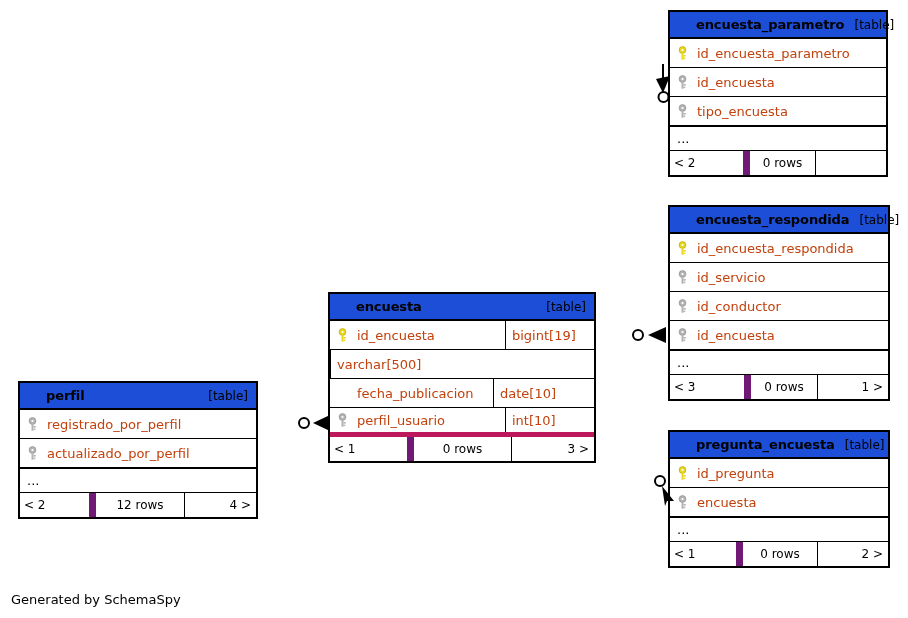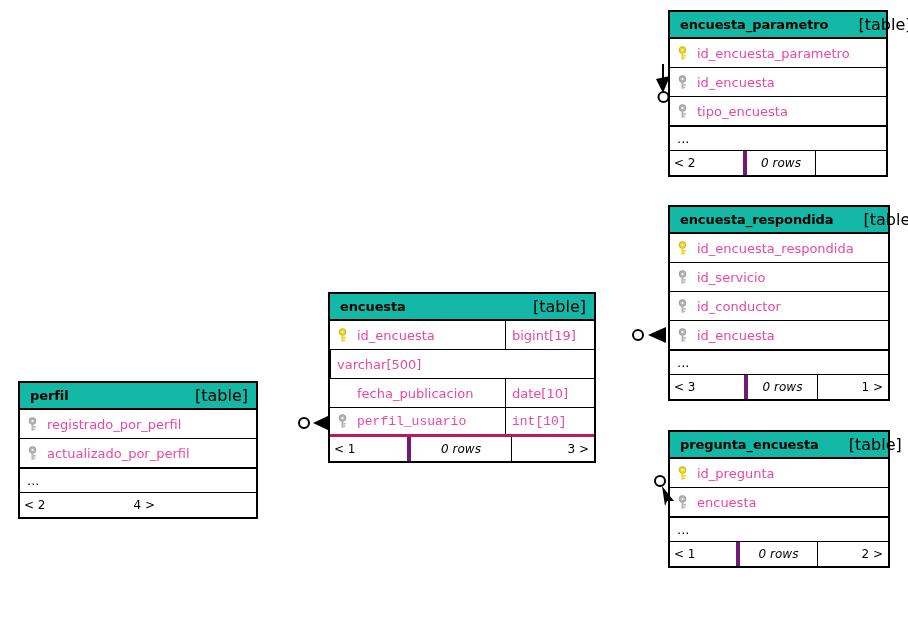--- a/index.html
+++ b/index.html
@@ -26,36 +26,35 @@
   .er-table {
     position: absolute;
     border: 2px solid #000000;
     background: #ffffff;
     box-sizing: border-box;
   }
   .er-head {
     display: flex;
     align-items: center;
     justify-content: space-between;
-    background: #14b8a6;
+    background: #1d4ed8;
     border-bottom: 2px solid #000000;
     height: 27px;
-    padding: 0 8px 0 10px;
-    box-sizing: border-box;
-    gap: 20px;
+    padding: 0 8px 0 26px;
+    box-sizing: border-box;
   }
   .er-title {
     font-size: 13px;
     font-weight: bold;
     color: #000000;
     letter-spacing: -0.1px;
     white-space: nowrap;
   }
   .er-tag {
-    font-size: 16px;
+    font-size: 12px;
     color: #000000;
     white-space: nowrap;
     padding-left: 10px;
   }
 
   .er-row {
     display: flex;
     align-items: stretch;
     height: 29px;
     border-bottom: 1px solid #000000;
@@ -75,21 +74,21 @@
     display: flex;
     align-items: center;
     flex: 0 0 auto;
     border-left: 1px solid #000000;
     padding-left: 6px;
     padding-right: 5px;
     box-sizing: border-box;
   }
   .er-name-text, .er-type-text {
     font-size: 13px;
-    color: #ec4899;
+    color: #c2410c;
     white-space: nowrap;
   }
   .er-name-text.indent { padding-left: 19px; }
 
   
   .keyicon {
     flex: 0 0 auto;
     width: 13px;
     height: 15px;
     margin-right: 6px;
@@ -121,21 +120,21 @@
   }
   .er-foot .fcell {
     display: flex;
     align-items: center;
     font-size: 12px;
     color: #000000;
     box-sizing: border-box;
     white-space: nowrap;
   }
   .er-foot .fleft   { justify-content: flex-start; padding-left: 4px; }
-  .er-foot .fmid    { justify-content: center; border-left: 4px solid #701a75; border-right: 1px solid #000000; font-style: italic; }
+  .er-foot .fmid    { justify-content: center; border-left: 7px solid #701a75; border-right: 1px solid #000000; }
   .er-foot .fright  { justify-content: flex-end; padding-right: 5px; }
 
   
   .connector {
     position: absolute;
   }
   .connector svg { display: block; overflow: visible; }
 
   
   #credit {
@@ -345,25 +344,25 @@
     </div>
     <div class="er-row">
       <div class="er-col-type" style="width:89px;text-align:center;">
         <span class="er-type-text">varchar[500]</span>
       </div>
     </div>
     <div class="er-row">
       <div class="er-col-name">
         <span class="er-name-text indent">fecha_publicacion</span>
       </div>
-      <div class="er-col-type" style="width:89px;">
+      <div class="er-col-type" style="width:101px;">
         <span class="er-type-text">date[10]</span>
       </div>
     </div>
-    <div class="er-row" style="border-bottom:3px solid #be185d;font-family:Liberation Mono, monospace;">
+    <div class="er-row" style="border-bottom:5px solid #be185d;">
       <div class="er-col-name">
         <span class="keyicon">
           <svg width="13" height="15" viewBox="0 0 13 15">
               <circle cx="4.5" cy="4" r="3.4" fill="#b3b3b3" stroke="#8f8f8f" stroke-width="0.7"></circle>
               <circle cx="4.5" cy="4" r="1.1" fill="#ffffff"></circle>
               <rect x="3.5" y="6.5" width="2" height="7.2" fill="#b3b3b3"></rect>
               <rect x="5.5" y="9" width="2.3" height="1.6" fill="#b3b3b3"></rect>
               <rect x="5.5" y="11.6" width="1.8" height="1.5" fill="#b3b3b3"></rect>
             </svg>
         </span>
@@ -411,20 +410,21 @@
             </svg>
         </span>
         <span class="er-name-text">actualizado_por_perfil</span>
       </div>
     </div>
     <div class="er-ellipsis">
       <span>...</span>
     </div>
     <div class="er-foot">
       <div class="fcell fleft" style="width:69px;">&lt; 2</div>
+      <div class="fcell fmid" style="width:96px;">12 rows</div>
       <div class="fcell fright" style="width:71px;">4 &gt;</div>
     </div>
   </div>
 
   <div class="connector" style="left:650px; top:62px; width:26px; height:46px;">
     <svg width="26" height="46" viewBox="0 0 26 46">
       <path d="M13,2 L13,28" stroke="#000000" stroke-width="2" fill="none"></path>
       <path d="M6,17 L20,14 L13,31 Z" fill="#000000"></path>
       <circle cx="13.5" cy="35" r="5" fill="#ffffff" stroke="#000000" stroke-width="2"></circle>
     </svg>
@@ -444,14 +444,15 @@
     </svg>
   </div>
 
   <div class="connector" style="left:298px; top:414px; width:34px; height:18px;">
     <svg width="34" height="18" viewBox="0 0 34 18">
       <circle cx="6" cy="9" r="5" fill="#ffffff" stroke="#000000" stroke-width="2"></circle>
       <path d="M32,1 L32,17 L15,9 Z" fill="#000000"></path>
     </svg>
   </div>
 
+  <div id="credit" style="left:11px; top:592px;">Generated by SchemaSpy</div>
 
 </div>
 
 </body></html>

